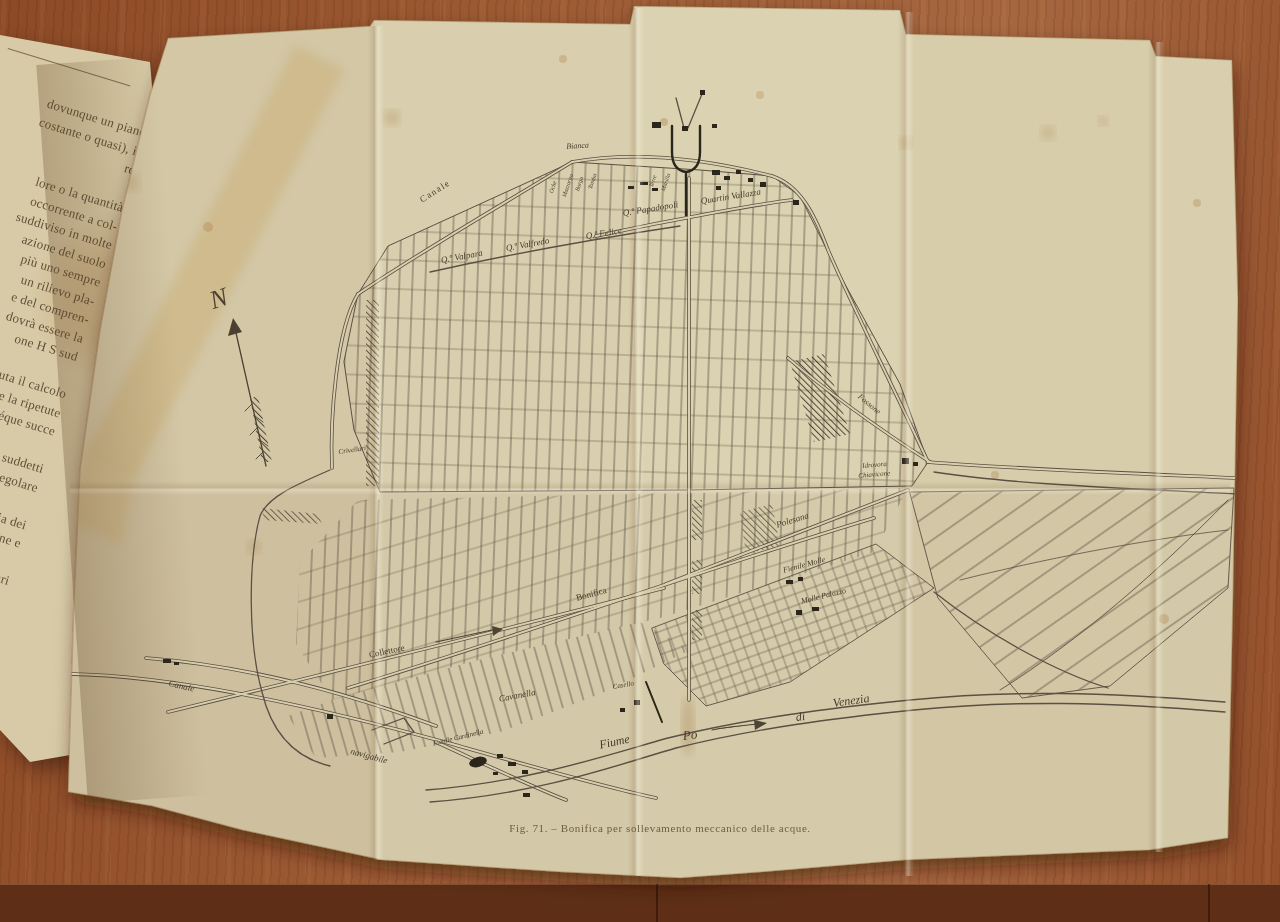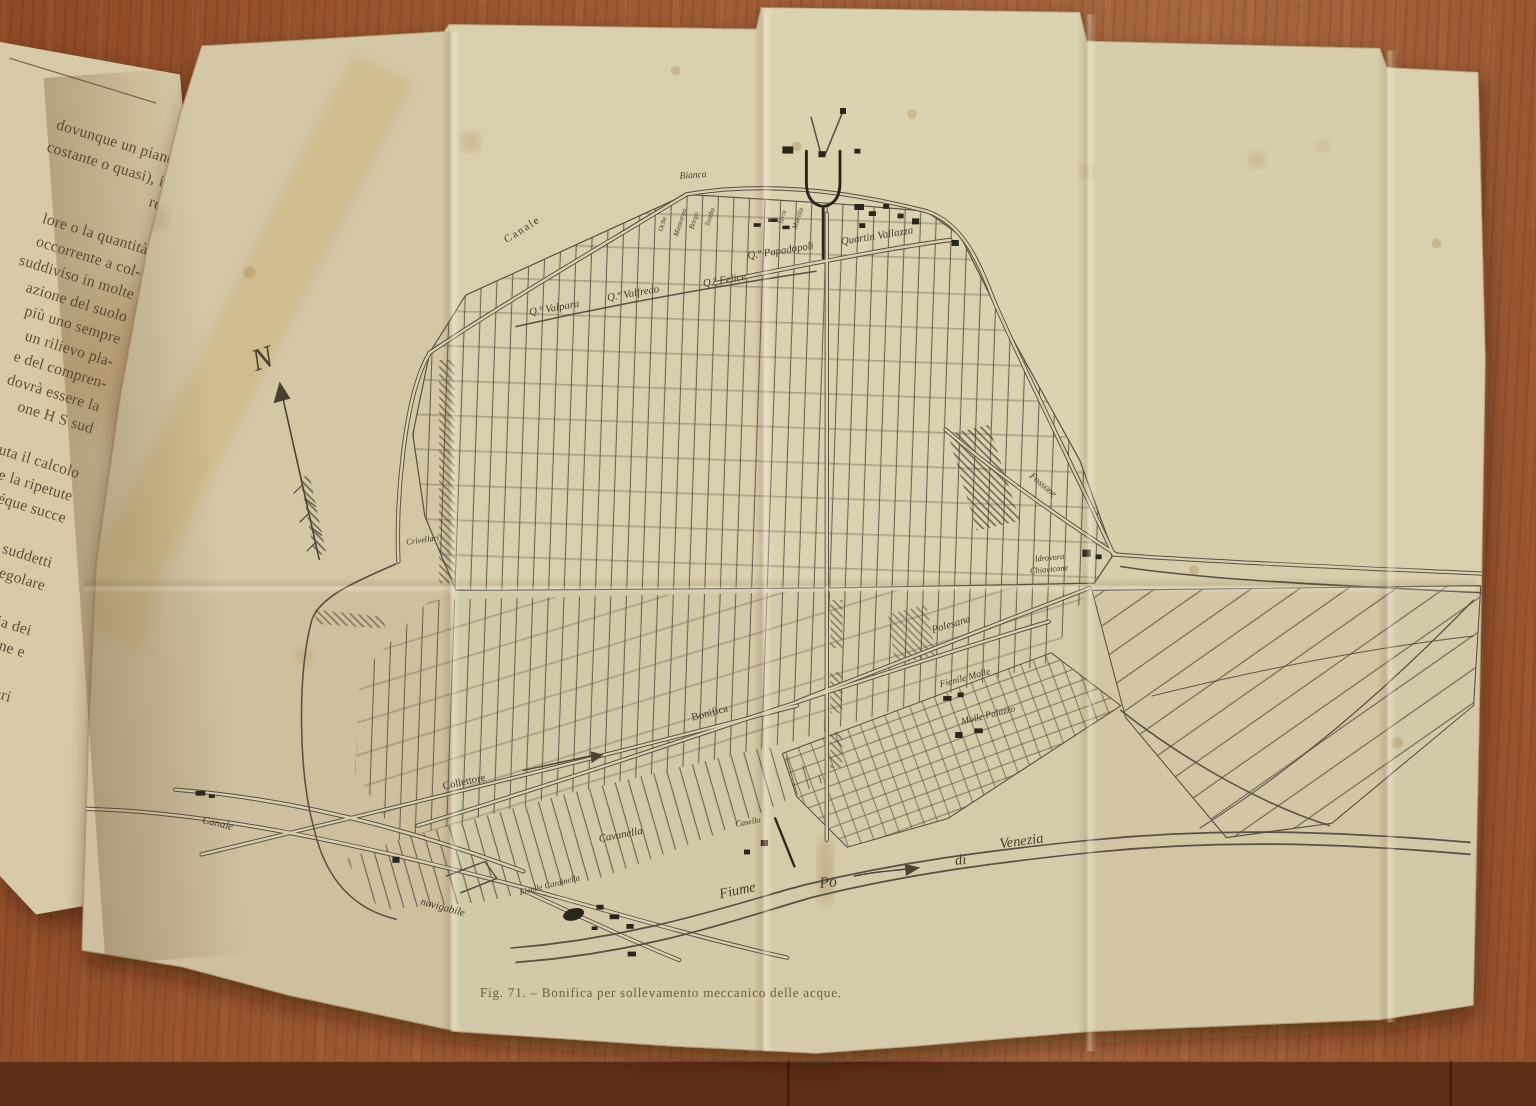--- a/index.html
+++ b/index.html
@@ -48,21 +48,21 @@
     rgba(96,64,28,.13) 45%,rgba(250,245,228,.32) 65%,rgba(96,64,28,0));}
   .under-shadow{position:absolute;left:62px;top:60px;width:120px;height:740px;
     background:linear-gradient(90deg,rgba(90,58,25,.28),rgba(90,58,25,0));
     transform:rotate(-4deg);pointer-events:none;}
 
   
   .ml{position:absolute;font-family:"Liberation Serif",serif;color:#453c2b;
       white-space:nowrap;transform-origin:0 0;}
   .it{font-style:italic;}
   .sp{letter-spacing:1.5px;}
-  .caption{position:absolute;left:400px;top:822px;width:520px;text-align:left;
+  .caption{position:absolute;left:400px;top:822px;width:520px;text-align:center;
       font-size:11px;color:#6f5f42;letter-spacing:.6px;}
   .compass-n{position:absolute;left:210px;top:284px;font-size:26px;font-style:italic;
       color:#4a4132;transform:rotate(-18deg);}
 </style>
 </head>
 <body>
 
 <div class="scene">
 
   <div class="wood"></div>

